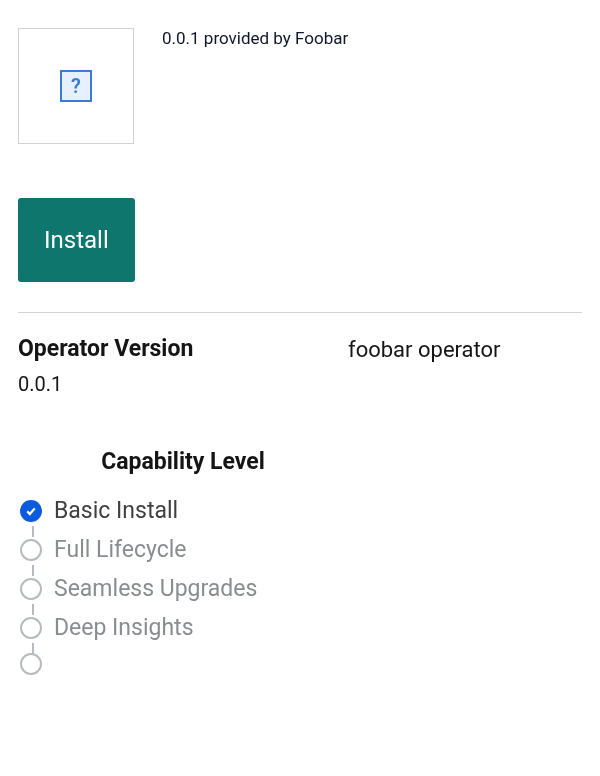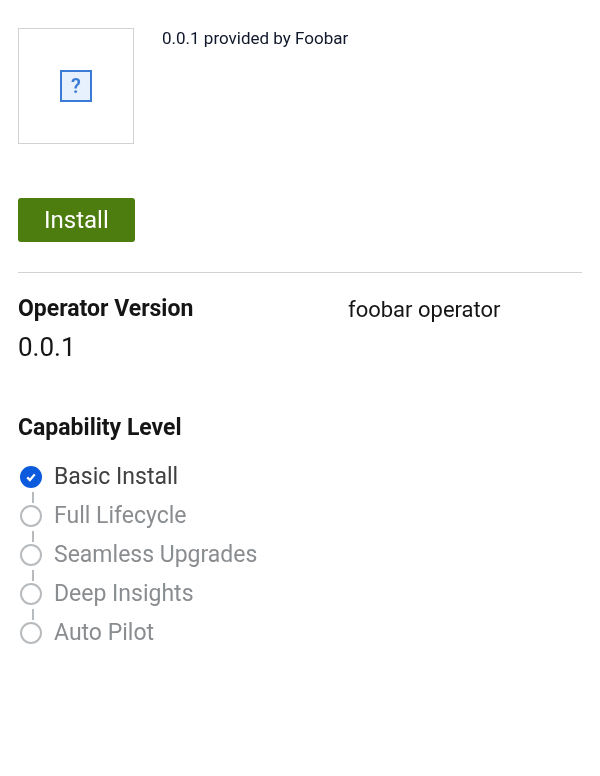--- a/index.html
+++ b/index.html
@@ -49,26 +49,26 @@
   }
   .subtitle {
     font-size: 17px;
     color: #0f172a;
     margin: 0;
   }
   .install-row {
     margin-top: 54px;
   }
   .btn-install {
-    background: #4d7c0f;
+    background: #0f766e;
     color: #fff;
     border: none;
     font-size: 24px;
     font-weight: 400;
-    padding: 8px 26px;
+    padding: 28px 26px;
     cursor: pointer;
     border-radius: 3px;
     font-family: inherit;
   }
   hr.sep {
     border: none;
     border-top: 1px solid #d2d2d2;
     margin: 30px 0 22px 0;
   }
   .columns {
@@ -81,27 +81,28 @@
     flex: 1;
     font-size: 22px;
     padding-top: 2px;
   }
   .section-heading {
     font-size: 23px;
     font-weight: 700;
     margin: 0 0 6px 0;
   }
   .version-value {
-    font-size: 26px;
+    font-size: 20px;
     margin: 10px 0 0 0;
   }
   .cap-heading {
     font-size: 23px;
     font-weight: 700;
     margin: 52px 0 16px 0;
+    text-align: center;
   }
   .cap-list {
     list-style: none;
     margin: 0;
     padding: 0;
     position: relative;
     padding-left: 2px;
   }
   .cap-item {
     display: flex;
@@ -200,21 +201,20 @@
             <span class="label">Seamless Upgrades</span>
             <span class="connector"></span>
           </li>
           <li class="cap-item inactive">
             <span class="circle open"></span>
             <span class="label">Deep Insights</span>
             <span class="connector"></span>
           </li>
           <li class="cap-item inactive">
             <span class="circle open"></span>
-            <span class="label">Auto Pilot</span>
           </li>
         </ul>
     </div>
     <div class="col-right">
       <span>foobar operator</span>
     </div>
   </div>
 
 </div>
 

